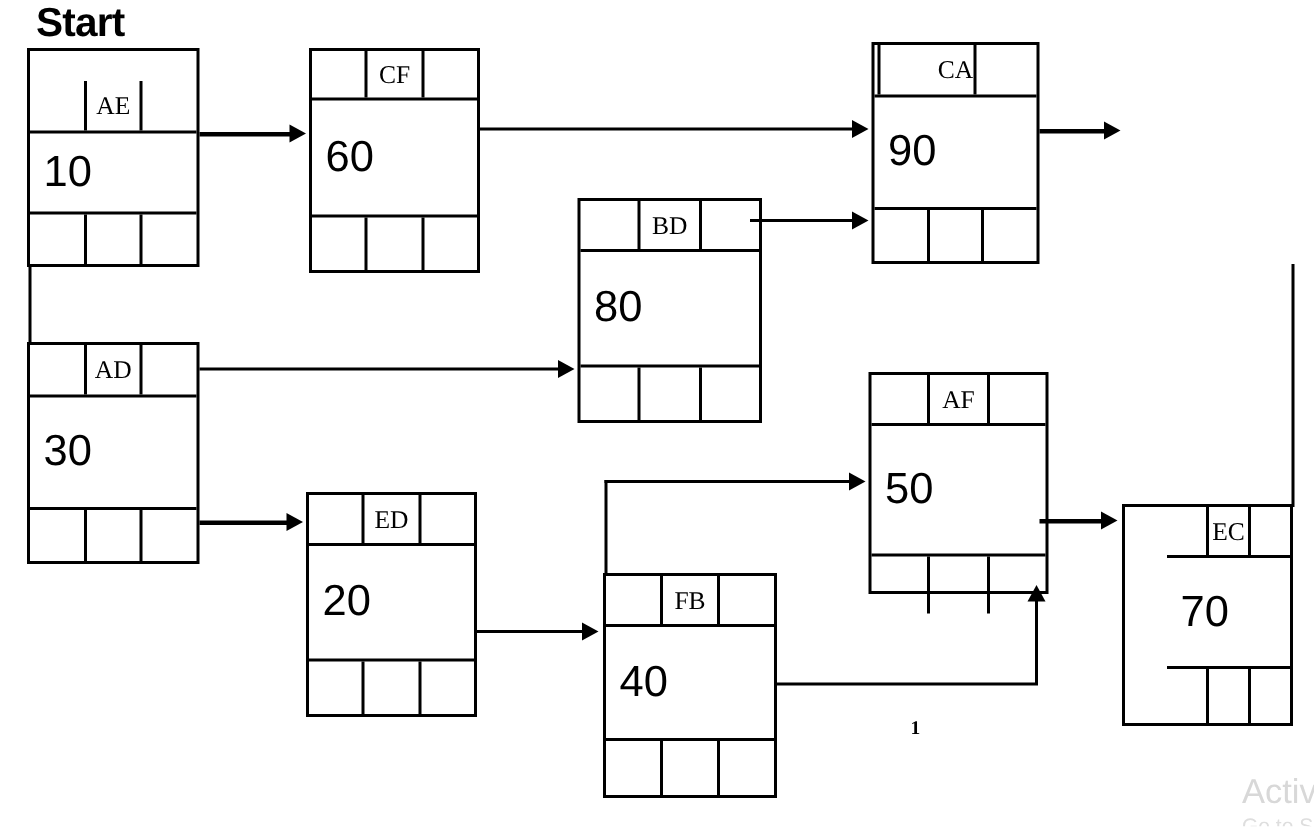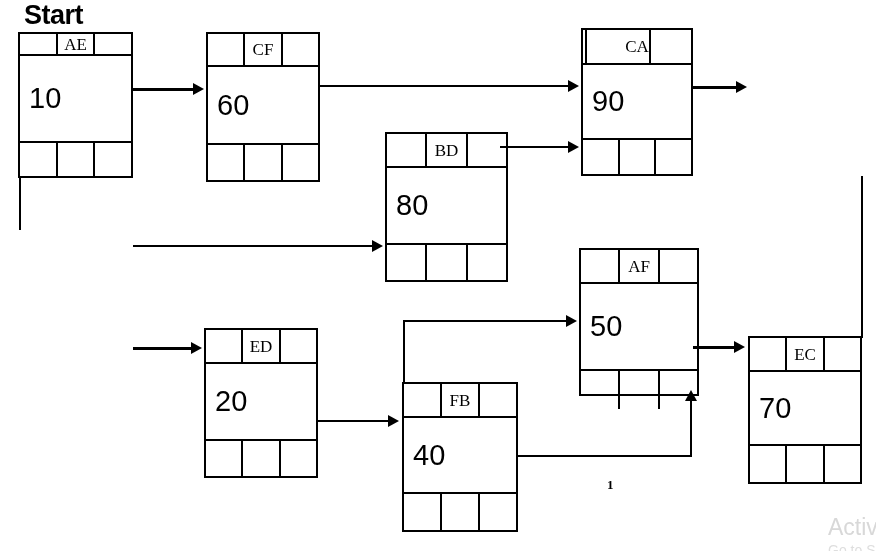--- a/index.html
+++ b/index.html
@@ -133,21 +133,21 @@
   }
 </style>
 </head>
 <body>
 
 <div id="canvas">
 
   <div id="start-label" style="left:24px; top:2px;font-weight:bold;">Start</div>
 
   <div class="node" style="left:18px; top:32px; width:115px; height:146px;">
-    <div class="node-row top" style="height:22px;">
+    <div class="node-row top" style="height:35px;margin-top:20px;">
       <div class="cell divider-r"></div>
       <div class="cell divider-r">AE</div>
       <div class="cell"></div>
     </div>
     <div class="node-mid">
       <span class="node-duration">10</span>
     </div>
     <div class="node-row bottom" style="height:35px;">
       <div class="cell divider-r"></div>
       <div class="cell divider-r"></div>
@@ -197,20 +197,35 @@
     <div class="node-mid">
       <span class="node-duration">80</span>
     </div>
     <div class="node-row bottom" style="height:37px;">
       <div class="cell divider-r"></div>
       <div class="cell divider-r"></div>
       <div class="cell"></div>
     </div>
   </div>
 
+  <div class="node" style="left:18px; top:228px; width:115px; height:148px;">
+    <div class="node-row top" style="height:35px;">
+      <div class="cell divider-r"></div>
+      <div class="cell divider-r">AD</div>
+      <div class="cell"></div>
+    </div>
+    <div class="node-mid">
+      <span class="node-duration">30</span>
+    </div>
+    <div class="node-row bottom" style="height:36px;">
+      <div class="cell divider-r"></div>
+      <div class="cell divider-r"></div>
+      <div class="cell"></div>
+    </div>
+  </div>
 
   <div class="node" style="left:579px; top:248px; width:120px; height:148px;gap:28px;">
     <div class="node-row top" style="height:34px;">
       <div class="cell divider-r"></div>
       <div class="cell divider-r">AF</div>
       <div class="cell"></div>
     </div>
     <div class="node-mid">
       <span class="node-duration">50</span>
     </div>
@@ -230,21 +245,21 @@
     <div class="node-mid">
       <span class="node-duration">20</span>
     </div>
     <div class="node-row bottom" style="height:37px;">
       <div class="cell divider-r"></div>
       <div class="cell divider-r"></div>
       <div class="cell"></div>
     </div>
   </div>
 
-  <div class="node" style="left:748px; top:336px; width:114px; height:148px;">
+  <div class="node" style="left:748px; top:336px; width:114px; height:148px;padding-left:28px;">
     <div class="node-row top" style="height:34px;">
       <div class="cell divider-r"></div>
       <div class="cell divider-r">EC</div>
       <div class="cell"></div>
     </div>
     <div class="node-mid">
       <span class="node-duration">70</span>
     </div>
     <div class="node-row bottom" style="height:38px;">
       <div class="cell divider-r"></div>

